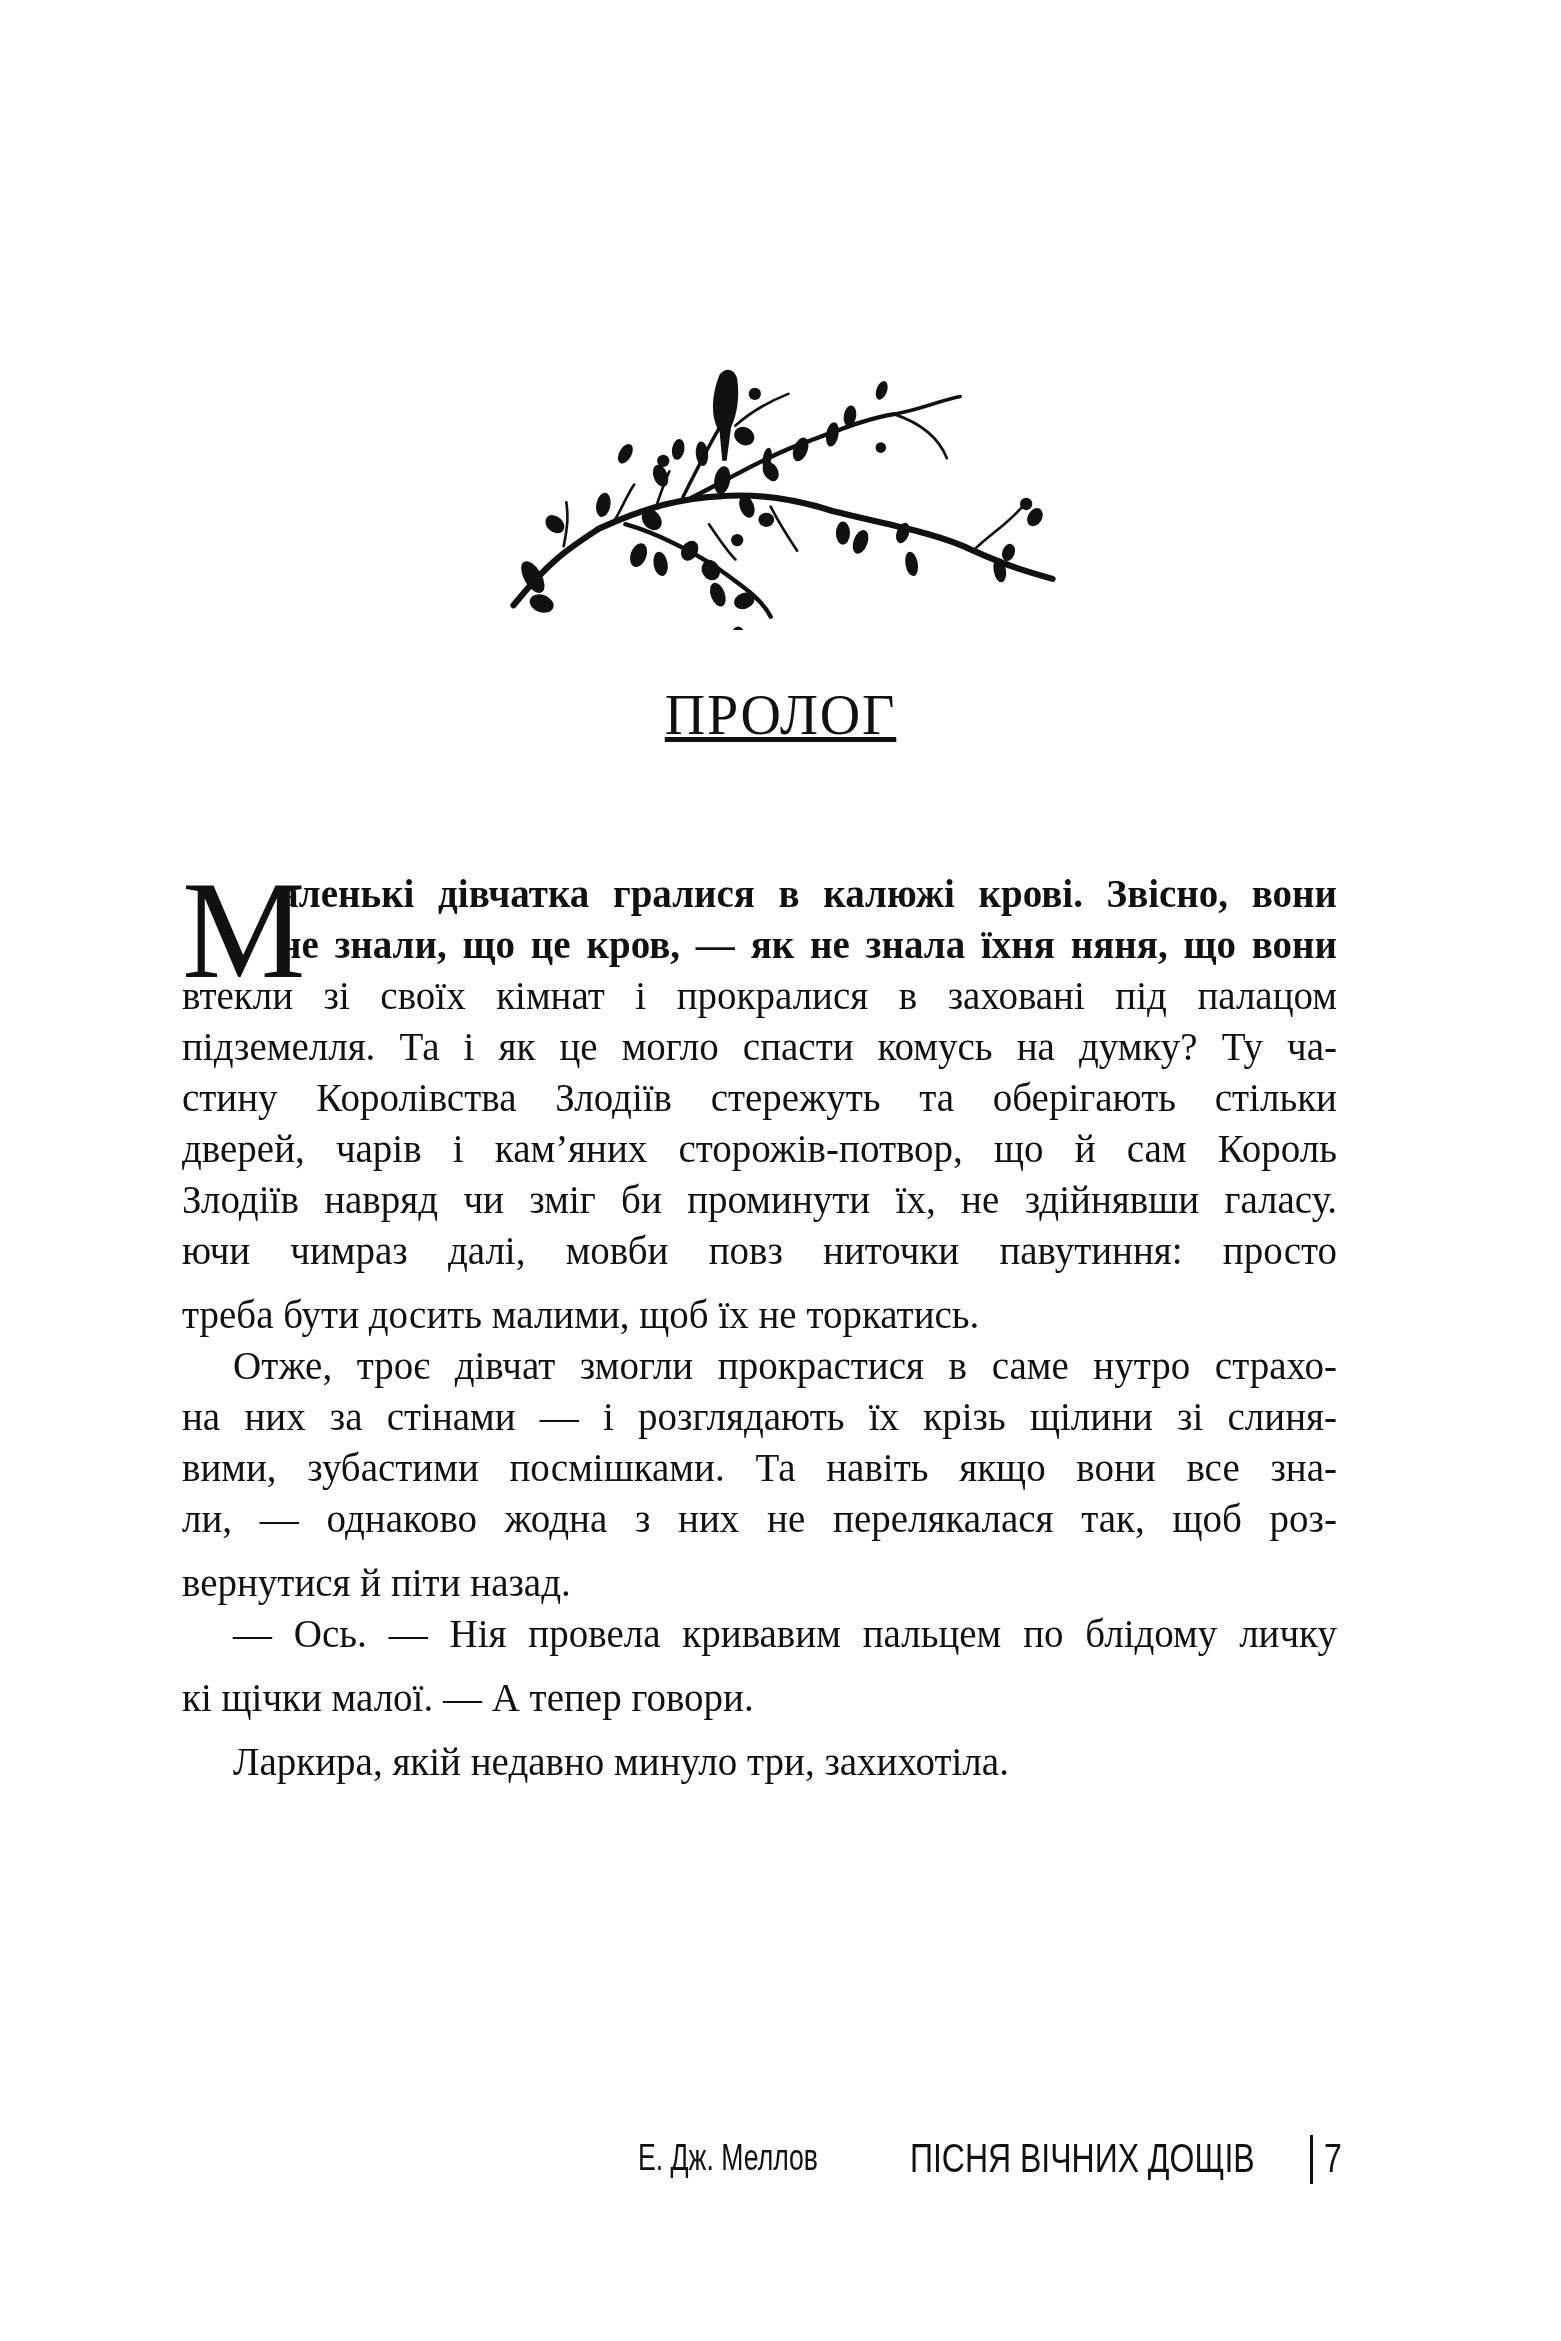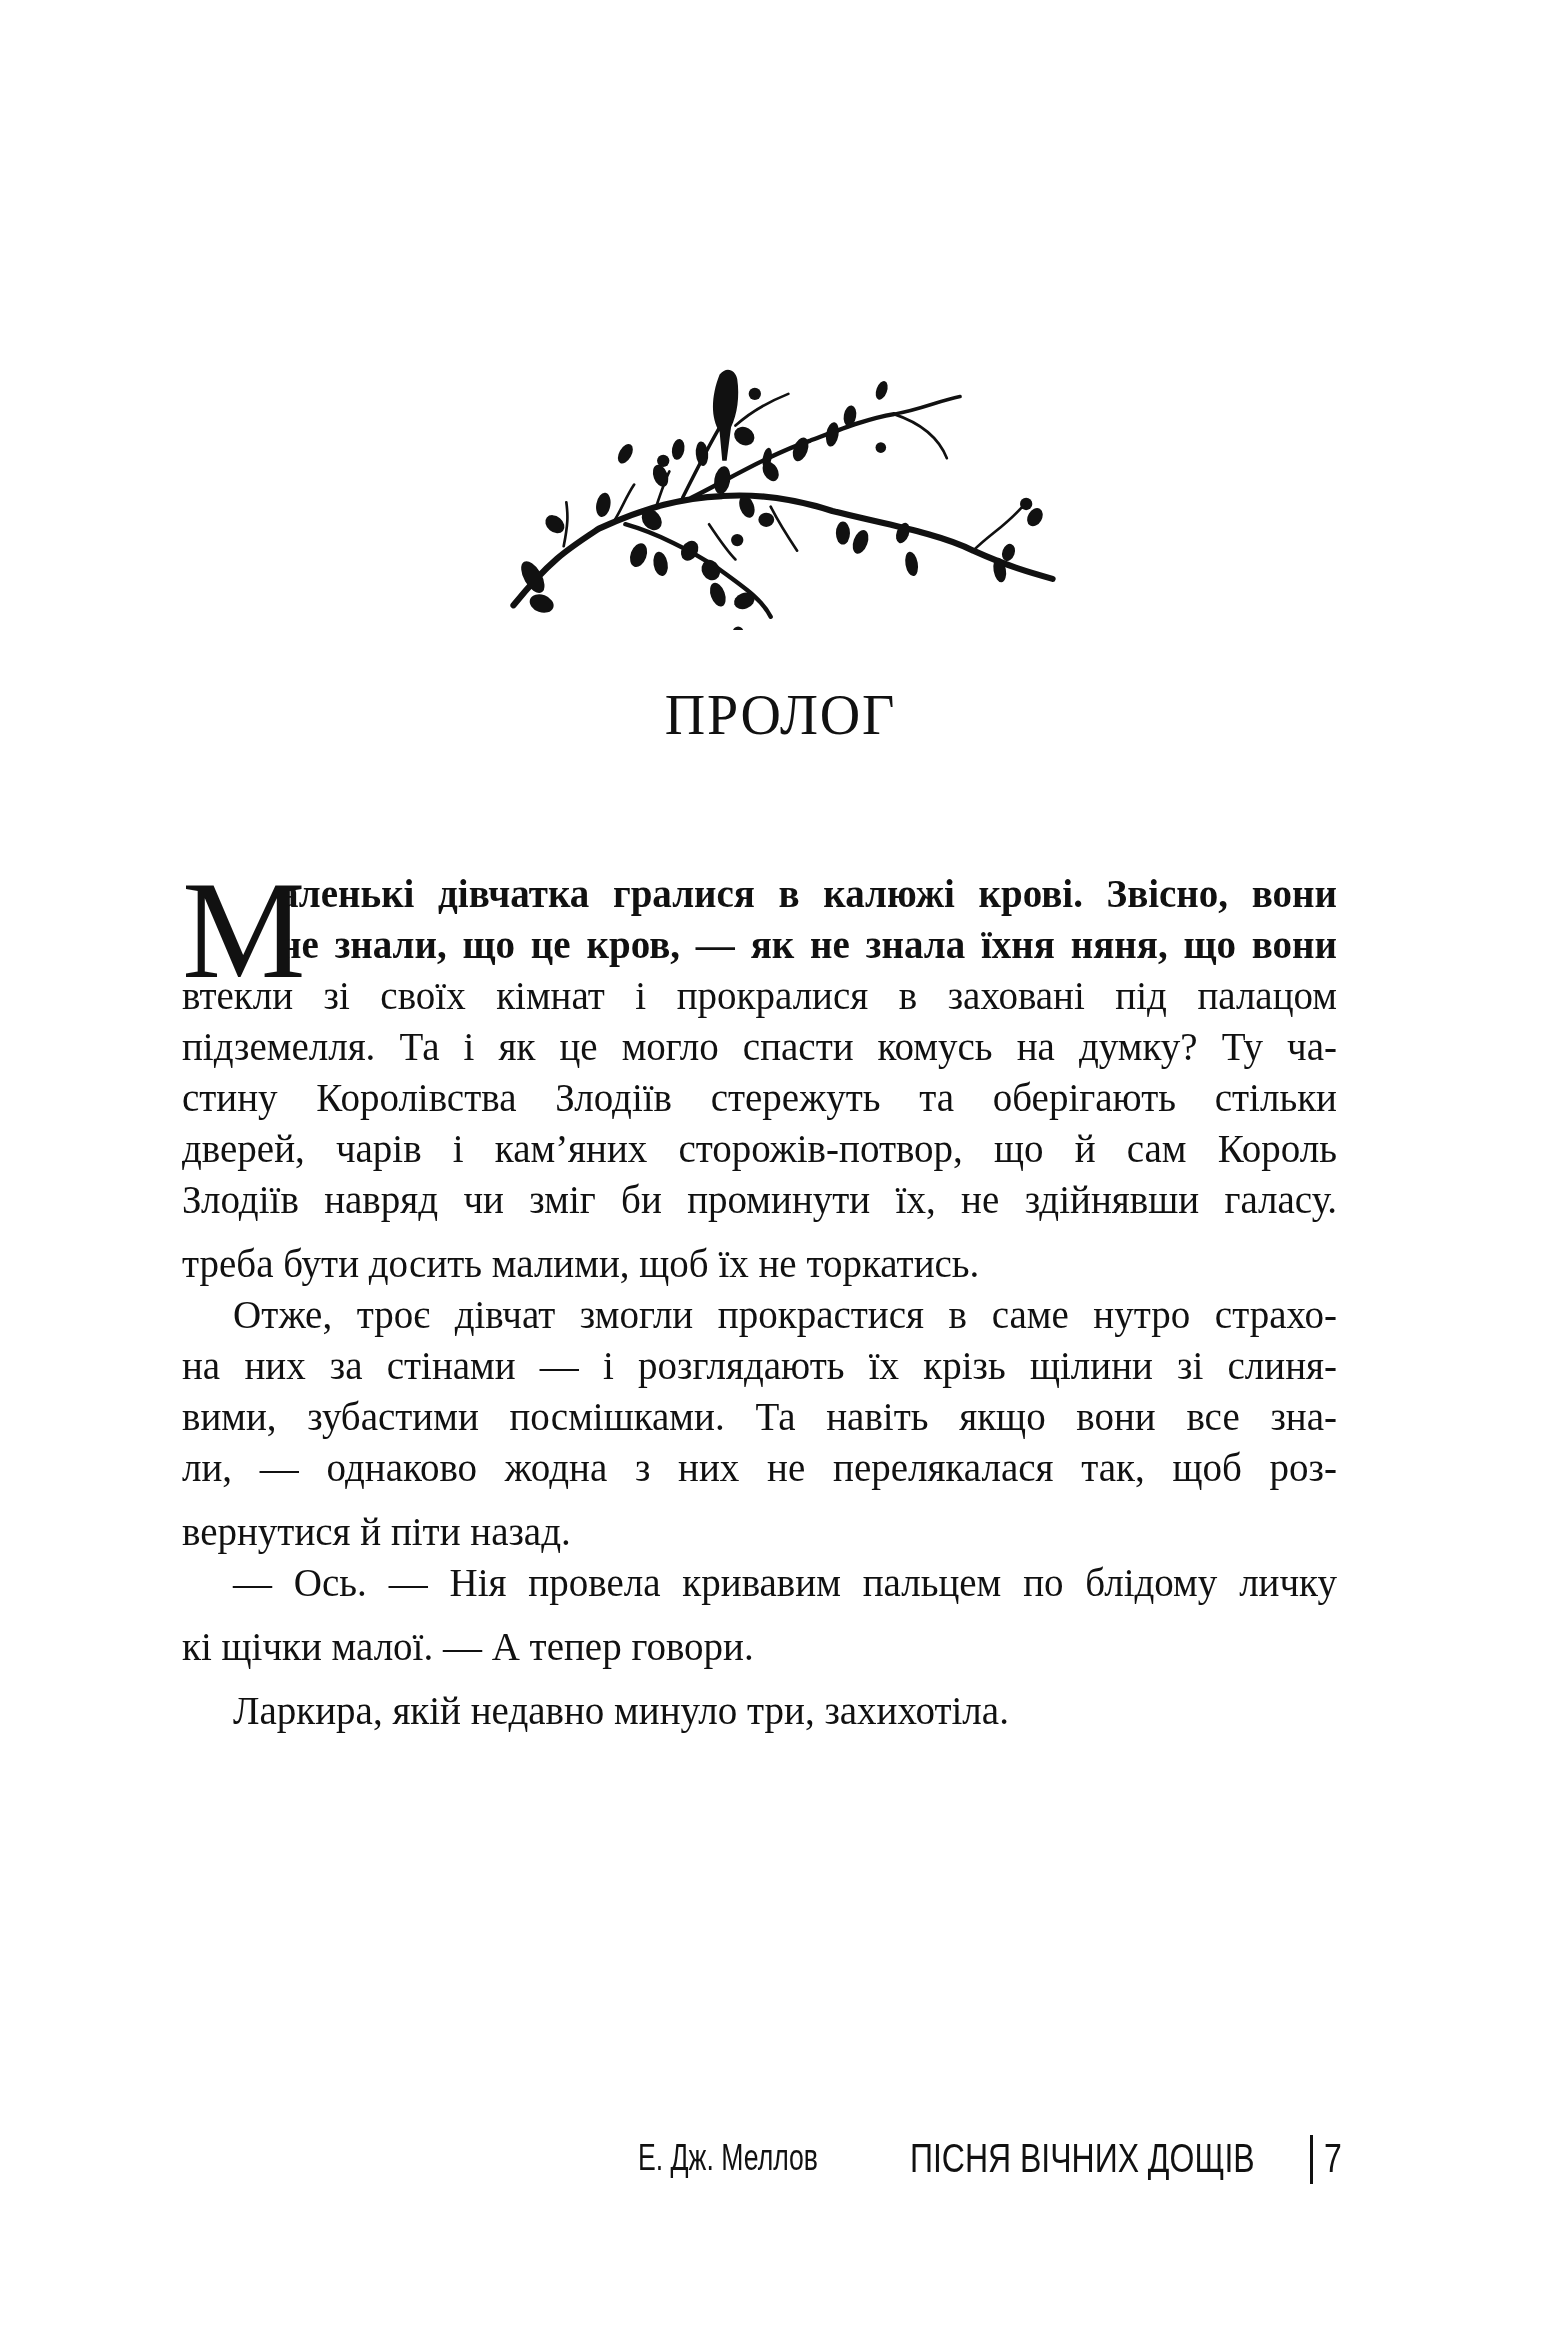--- a/index.html
+++ b/index.html
@@ -6,21 +6,21 @@
     body {
       width: 1561px; height: 2342px; position: relative; overflow: hidden;
       color: #111111;
       font-family: "Liberation Serif", "DejaVu Serif", serif;
     }
     .ornament {
       position: absolute; left: 476px; left: 480px; top: 348px; width: 599px; height: 282px;
     }
     .chapter-title {
       position: absolute; left: 0; width: 1561px; top: 683px; text-align: center;
-      font-size: 56px; letter-spacing: 1.8px; font-weight: normal; margin: 0;
+      font-size: 56px; letter-spacing: 1.8px; font-weight: normal; margin: 0; text-decoration: underline;
     }
     .text-block {
       position: absolute; left: 182px; top: 868px; width: 1155px;
       font-size: 39px; line-height: 51px; text-align: justify;
       font-stretch: condensed;
     }
     .line { display: block; text-align: justify; text-align-last: justify; white-space: nowrap; height: 51px; }
     .line.last { text-align-last: left; margin-top: 13px; }
     .indent { padding-left: 51px; }
     .dropcap-line-1 .body, .dropcap-line-2 .body { padding-left: 97px; font-weight: bold; }
@@ -122,20 +122,21 @@
 
 <div class="text-block">
   <span class="dropcap">М</span>
   <span class="line dropcap-line-1"><span class="body">аленькі дівчатка гралися в калюжі крові. Звісно, вони</span></span>
   <span class="line dropcap-line-2"><span class="body">не знали, що це кров, — як не знала їхня няня, що вони</span></span>
   <span class="line">втекли зі своїх кімнат і прокралися в заховані під палацом</span>
   <span class="line">підземелля. Та і як це могло спасти комусь на думку? Ту ча-</span>
   <span class="line">стину Королівства Злодіїв стережуть та оберігають стільки</span>
   <span class="line">дверей, чарів і кам’яних сторожів-потвор, що й сам Король</span>
   <span class="line">Злодіїв навряд чи зміг би проминути їх, не здійнявши галасу.</span>
+  <span class="line">ючи чимраз далі, мовби повз ниточки павутиння: просто</span>
   <span class="line last">треба бути досить малими, щоб їх не торкатись.</span>
   <span class="line indent">Отже, троє дівчат змогли прокрастися в саме нутро страхо-</span>
   <span class="line">на них за стінами — і розглядають їх крізь щілини зі слиня-</span>
   <span class="line">вими, зубастими посмішками. Та навіть якщо вони все зна-</span>
   <span class="line">ли, — однаково жодна з них не перелякалася так, щоб роз-</span>
   <span class="line last">вернутися й піти назад.</span>
   <span class="line indent">— Ось. — Нія провела кривавим пальцем по блідому личку</span>
   <span class="line last">кі щічки малої. — А тепер говори.</span>
   <span class="line last indent">Ларкира, якій недавно минуло три, захихотіла.</span>
 </div>

